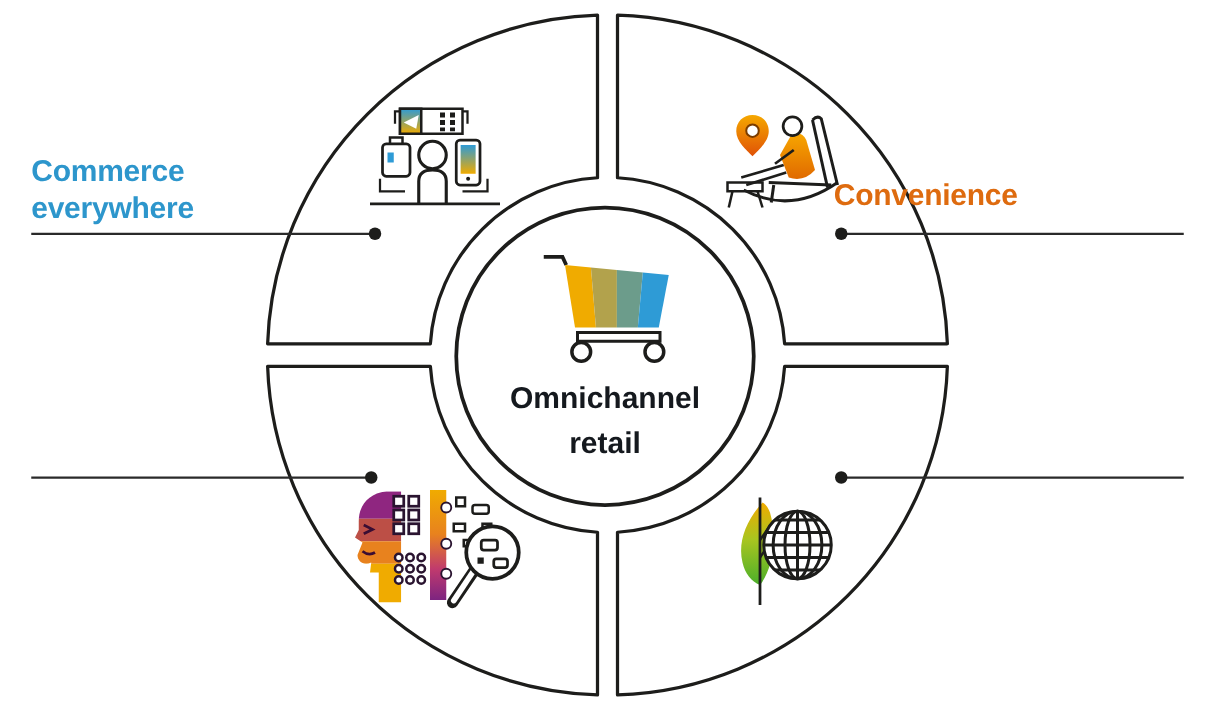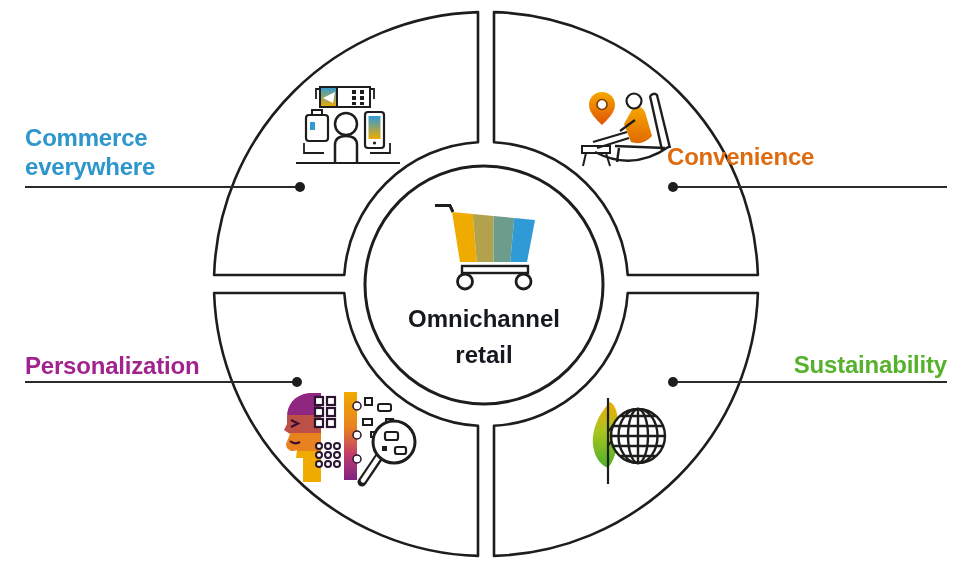--- a/index.html
+++ b/index.html
@@ -264,17 +264,15 @@
       <line x1="34.9" y1="20" x2="71.1" y2="20"></line>
       <line x1="27.9" y1="30" x2="78.1" y2="30"></line>
       <line x1="26" y1="40" x2="80" y2="40"></line>
       <line x1="27.9" y1="50" x2="78.1" y2="50"></line>
       <line x1="34.9" y1="60" x2="71.1" y2="60"></line>
     </g>
   </svg>
 
   <div class="qlabel q-tl" style="color: rgb(45, 150, 204);">Commerce everywhere</div>
   <div class="qlabel q-tr" style="color: rgb(222, 107, 15);">Convenience</div>
-  <div class="qlabel q-bl" style="color: rgb(161, 36, 142);">Personalization</div>
-  <div class="qlabel q-br" style="color: rgb(86, 178, 45);">Sustainability</div>
 
   <div class="center-label">Omnichannel retail</div>
 </div>
 
 </body></html>

